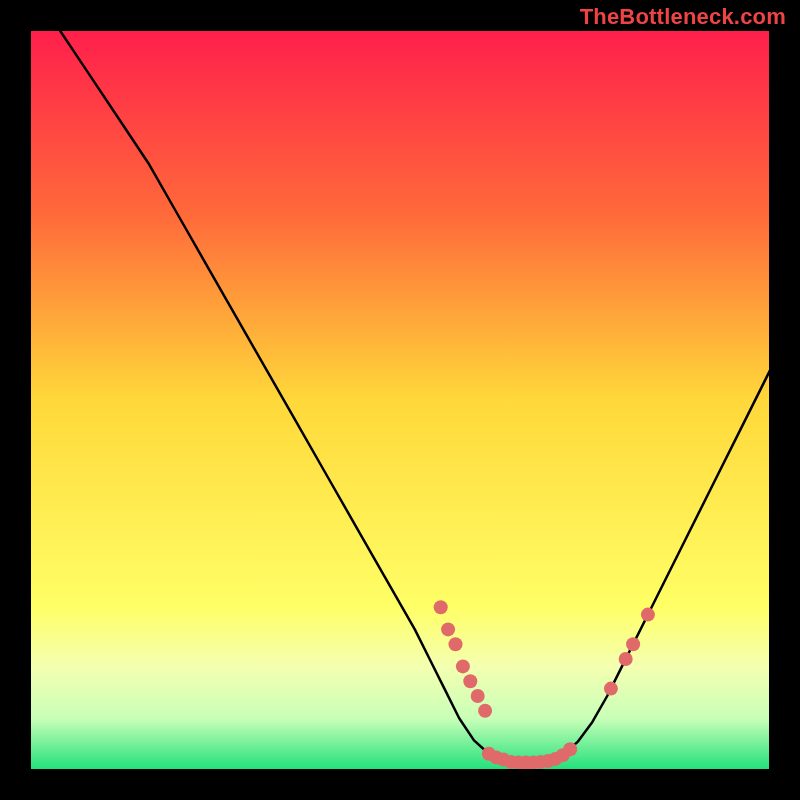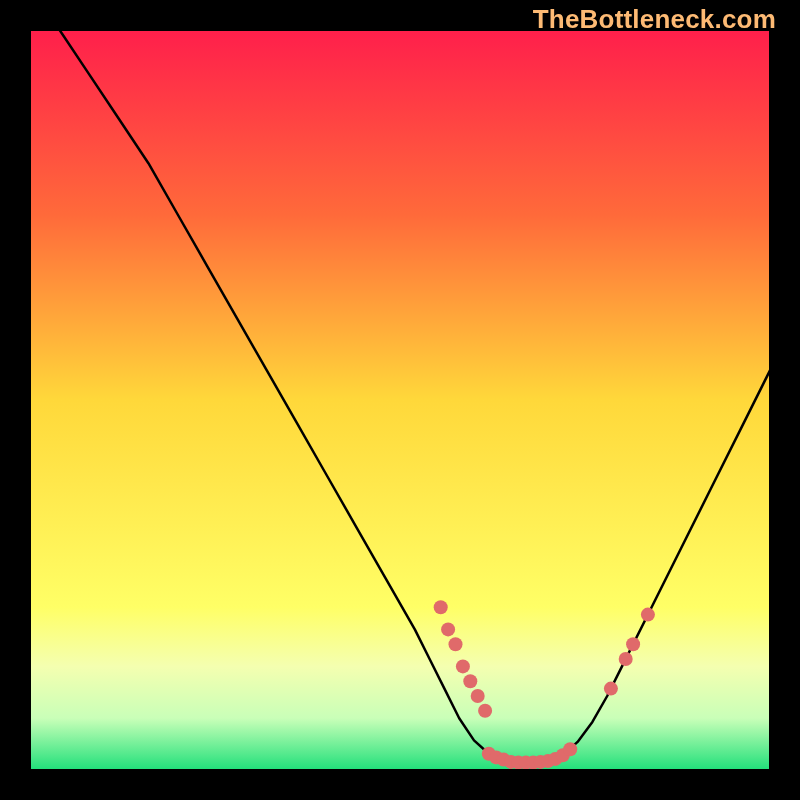--- a/index.html
+++ b/index.html
@@ -13,23 +13,23 @@
   }
   .container {
     position: relative;
     width: 800px;
     height: 800px;
     background: #000;
   }
   .watermark {
     position: absolute;
     top: 4px;
-    right: 24px;
-    color: #fdba74;
-    font-size: 26px;
+    right: 14px;
+    color: #ef4444;
+    font-size: 22px;
     font-weight: bold;
     letter-spacing: 0.2px;
     z-index: 10;
   }
   .plot-frame {
     position: absolute;
     left: 30px;
     top: 30px;
     width: 740px;
     height: 740px;

